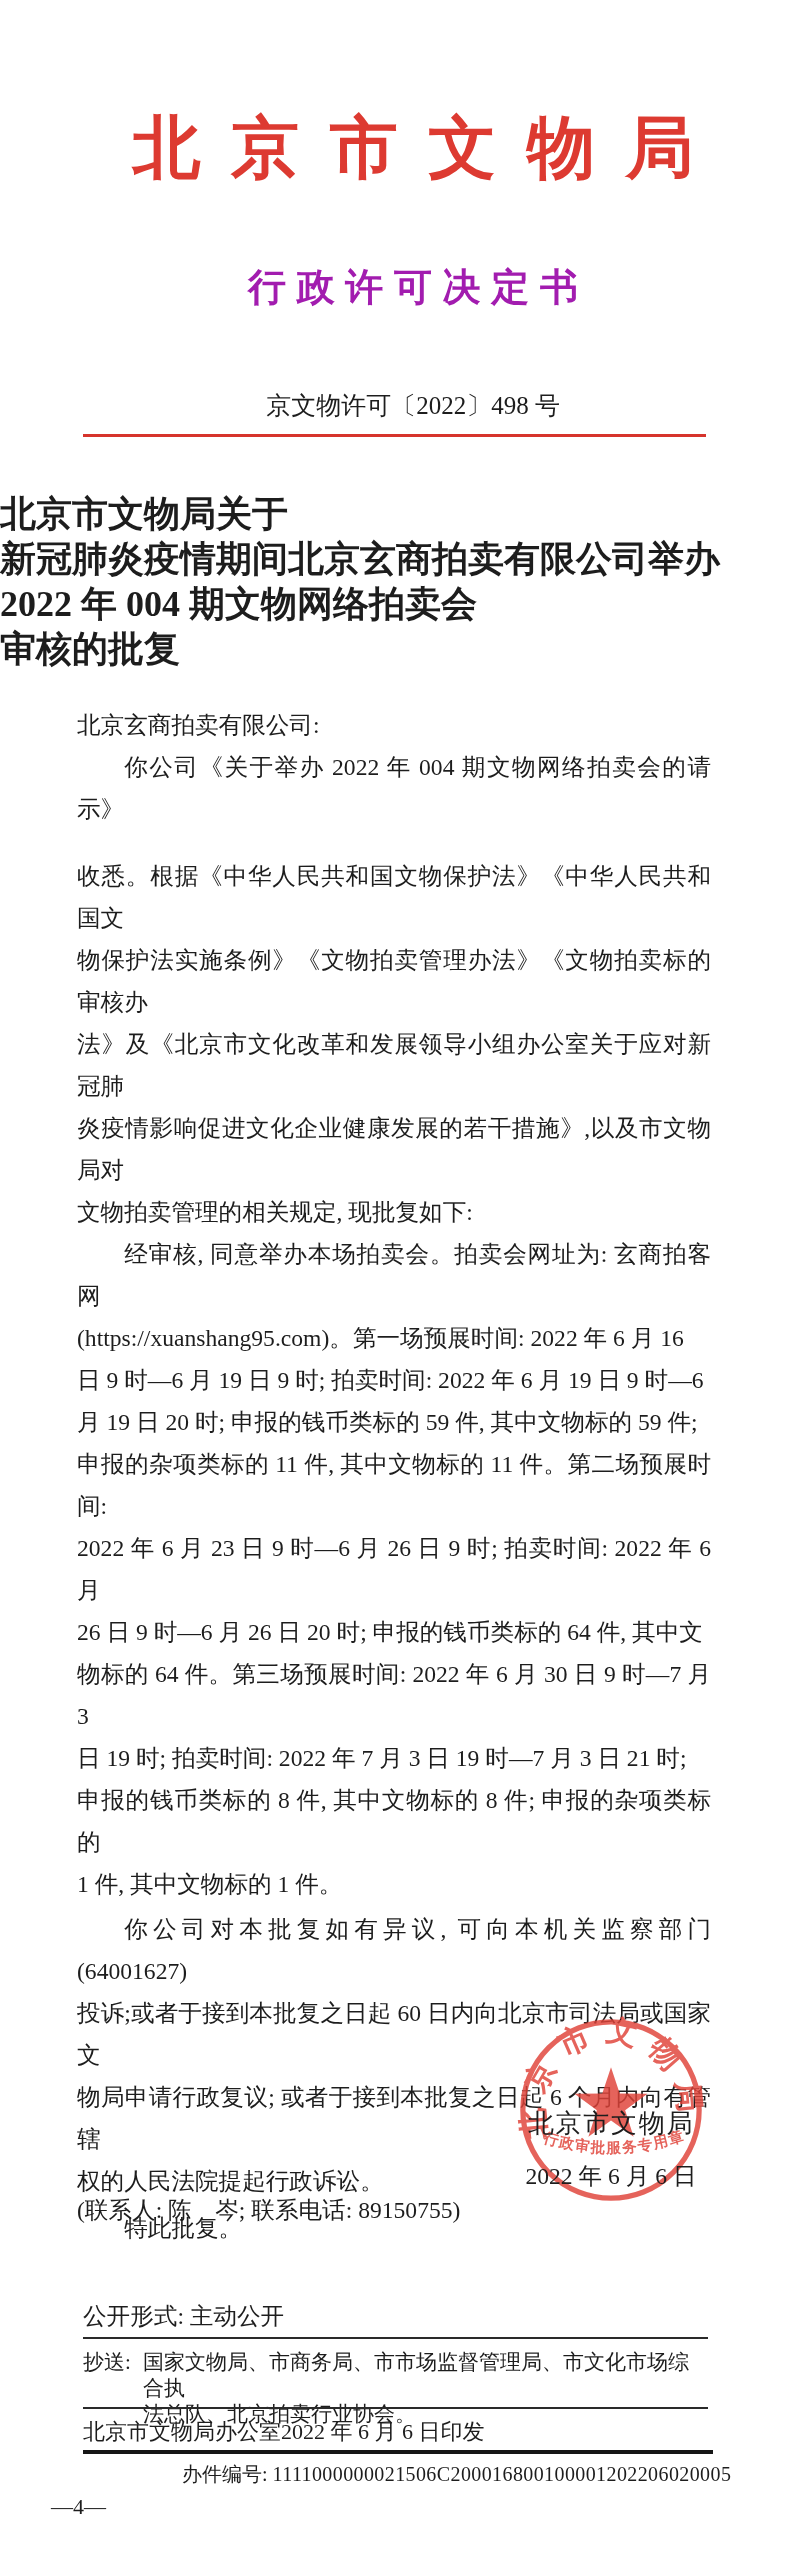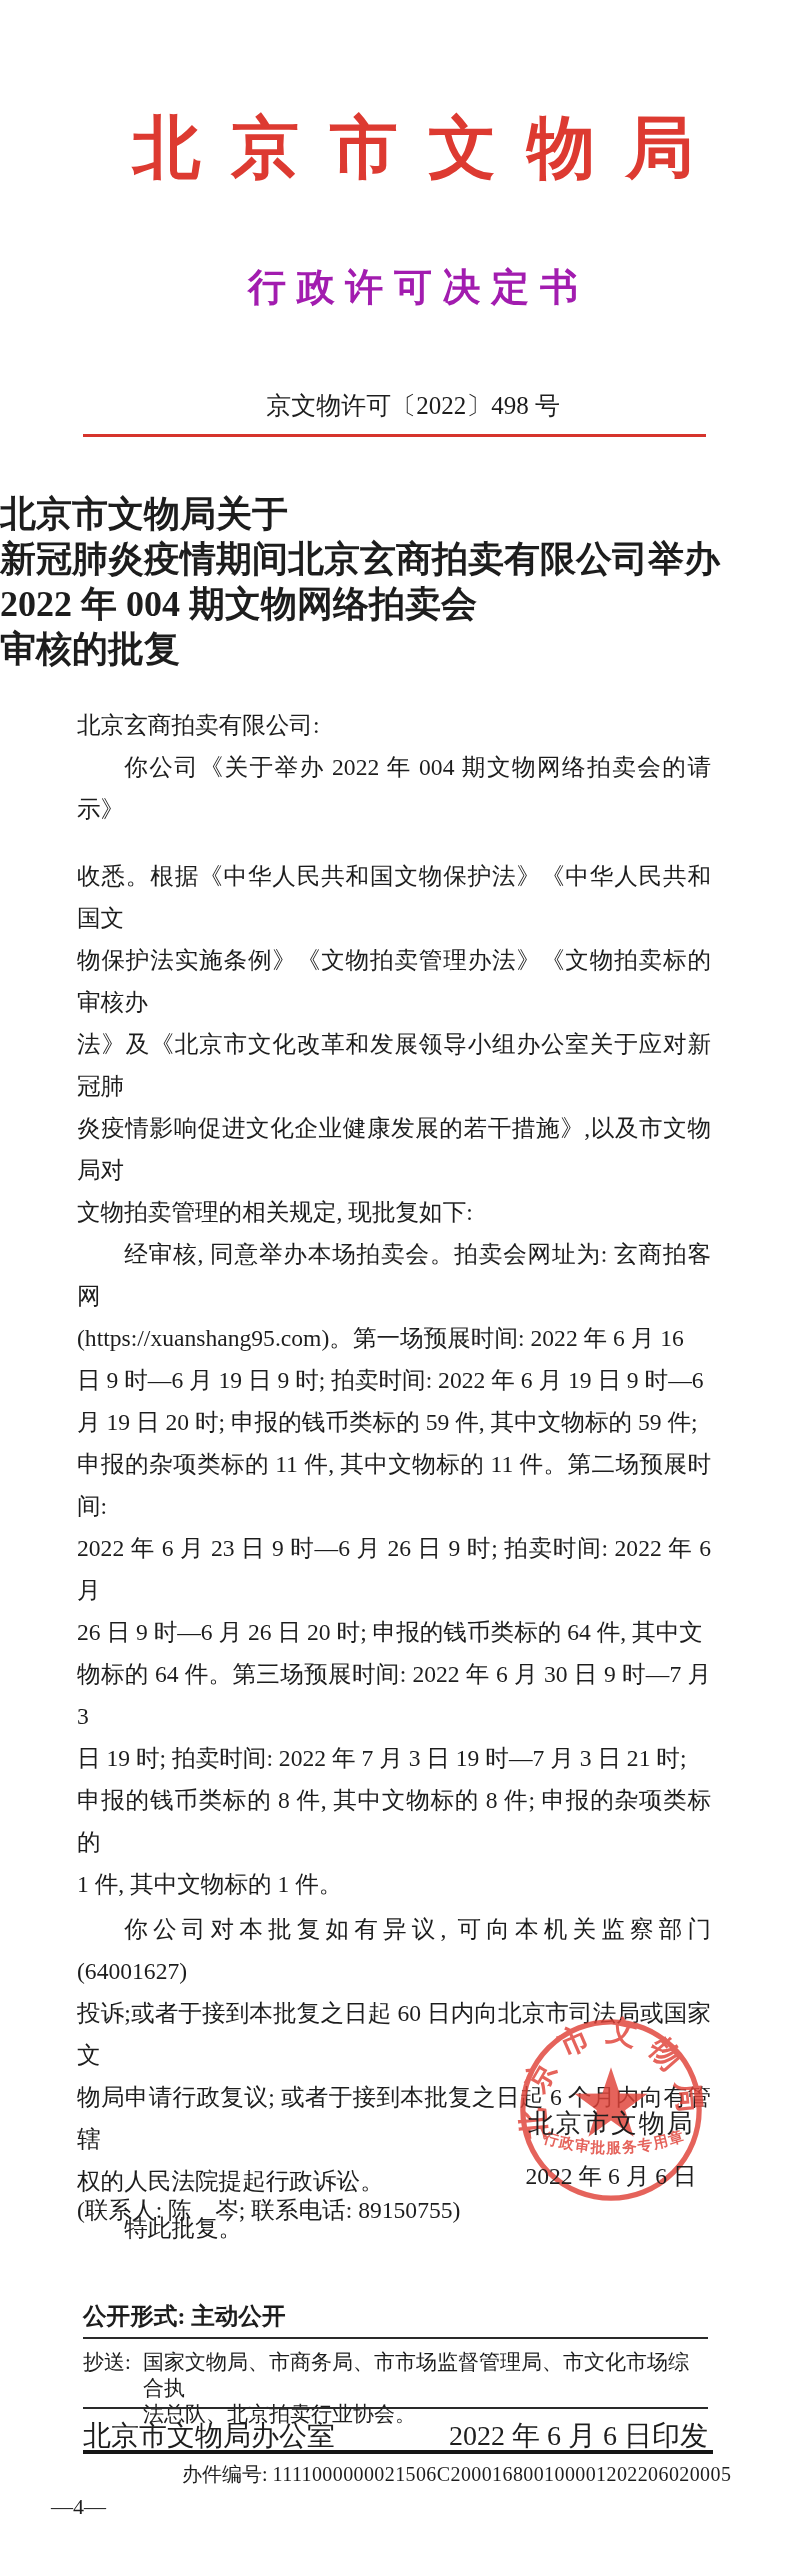--- a/index.html
+++ b/index.html
@@ -64,35 +64,35 @@
     text-align:center;z-index:2;
   }
   .sig-name{font-size:26px;letter-spacing:1.7px;}
   .sig-date{font-size:23.6px;margin-top:19px;}
   .contact{
     position:absolute;top:2194px;left:77px;
     font-size:23.6px;
   }
   .disclosure{
     position:absolute;top:2300px;left:83px;
-    font-size:23.6px;font-weight:bold;
+    font-size:23.6px;font-weight:normal;
   }
   .hr1{position:absolute;top:2337px;left:83px;width:625px;height:1.7px;background:#2a2a2a;}
   .ccrow{
     position:absolute;top:2349px;left:83px;width:625px;
     display:flex;align-items:flex-start;
     font-size:21px;line-height:26px;
   }
   .cclabel{flex:0 0 auto;}
   .cctext{margin-left:12.2px;white-space:pre-line;}
   .hr2{position:absolute;top:2407px;left:83px;width:625px;height:1.7px;background:#2a2a2a;}
   .footrow{
     position:absolute;top:2417px;left:83px;width:625px;
-    display:flex;justify-content:space-between;
-    font-size:28px;
+    display:flex;justify-content:flex-start;
+    font-size:22px;
   }
   .thickline{position:absolute;top:2450px;left:83px;width:630px;height:3.5px;background:#161616;}
   .codeline{
     position:absolute;top:2461px;left:182px;
     font-size:20px;white-space:nowrap;
   }
   .codeline .codeval{letter-spacing:0.4px;}
   .pagenum{
     position:absolute;top:2494px;left:51px;
     font-size:22px;

